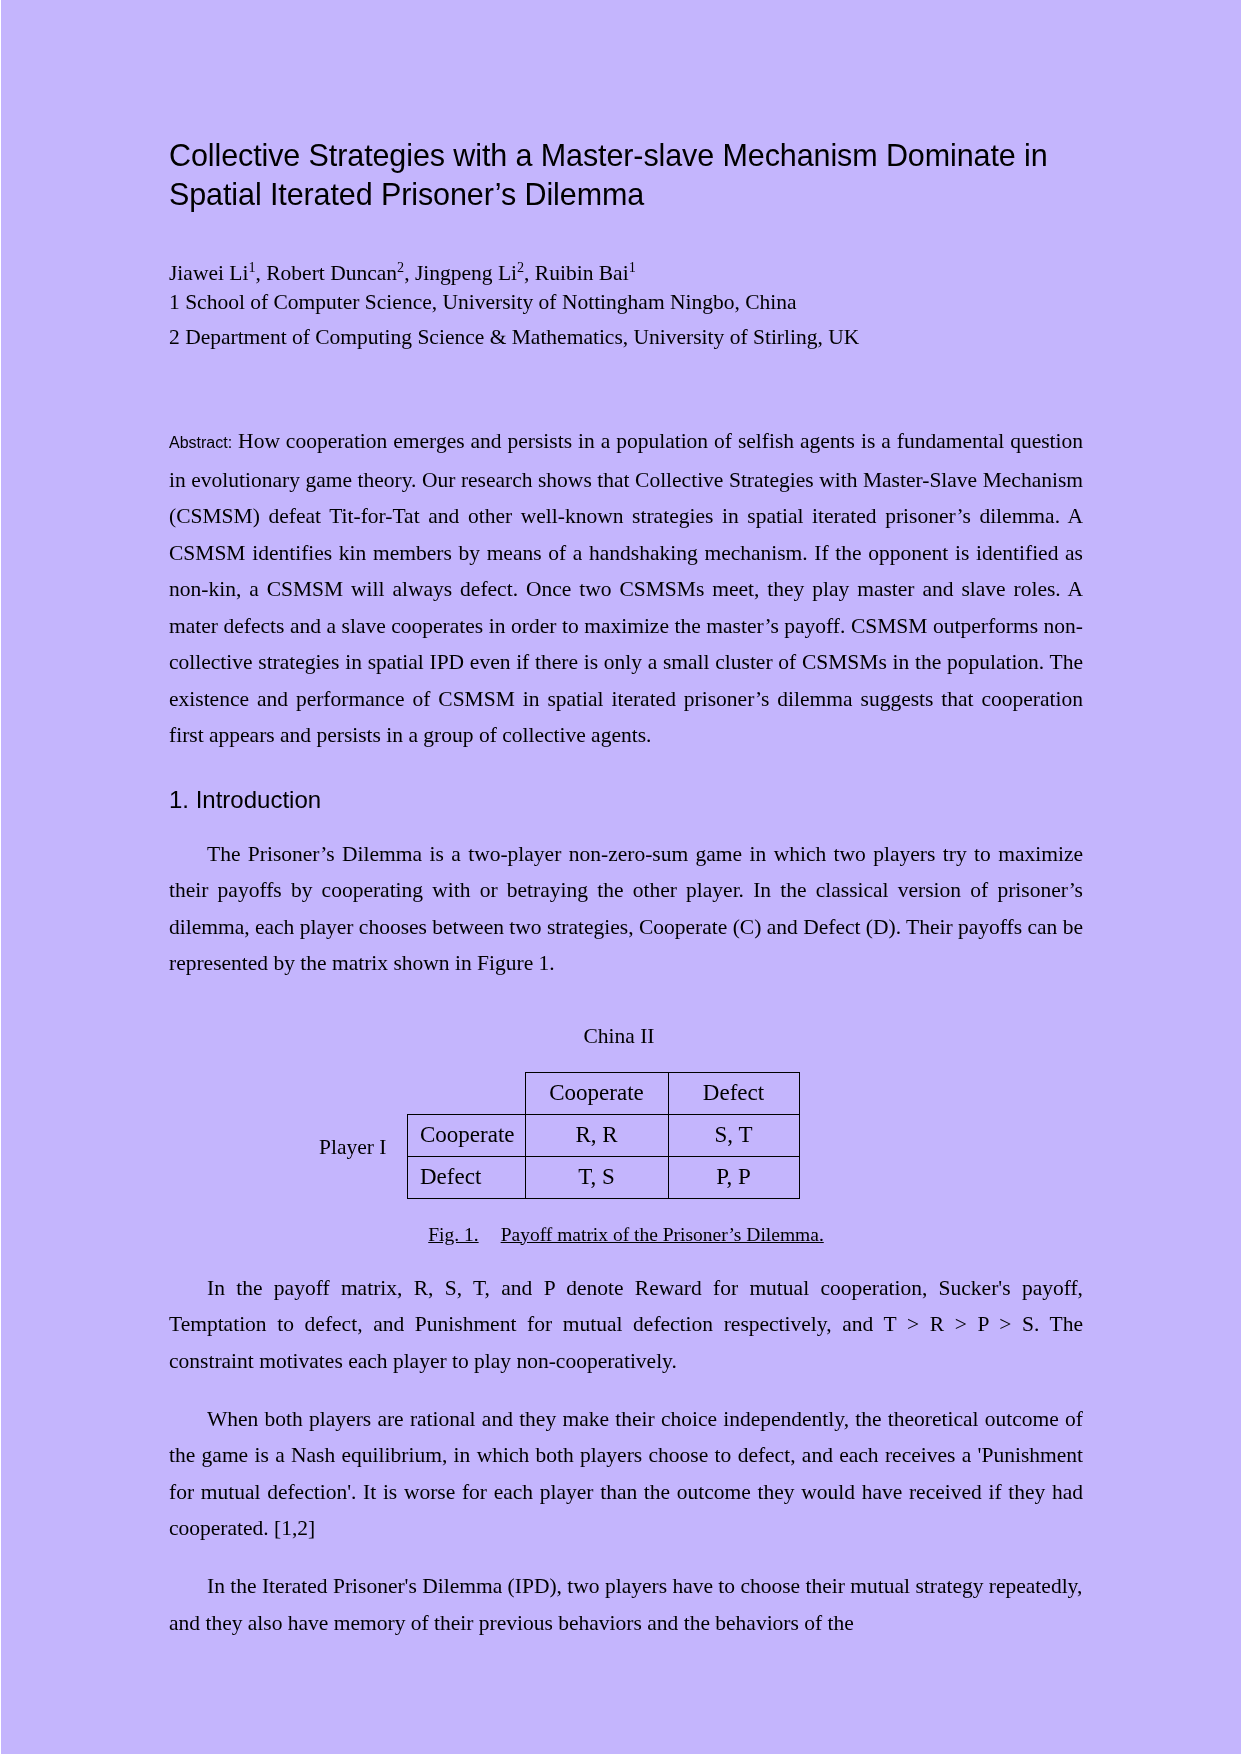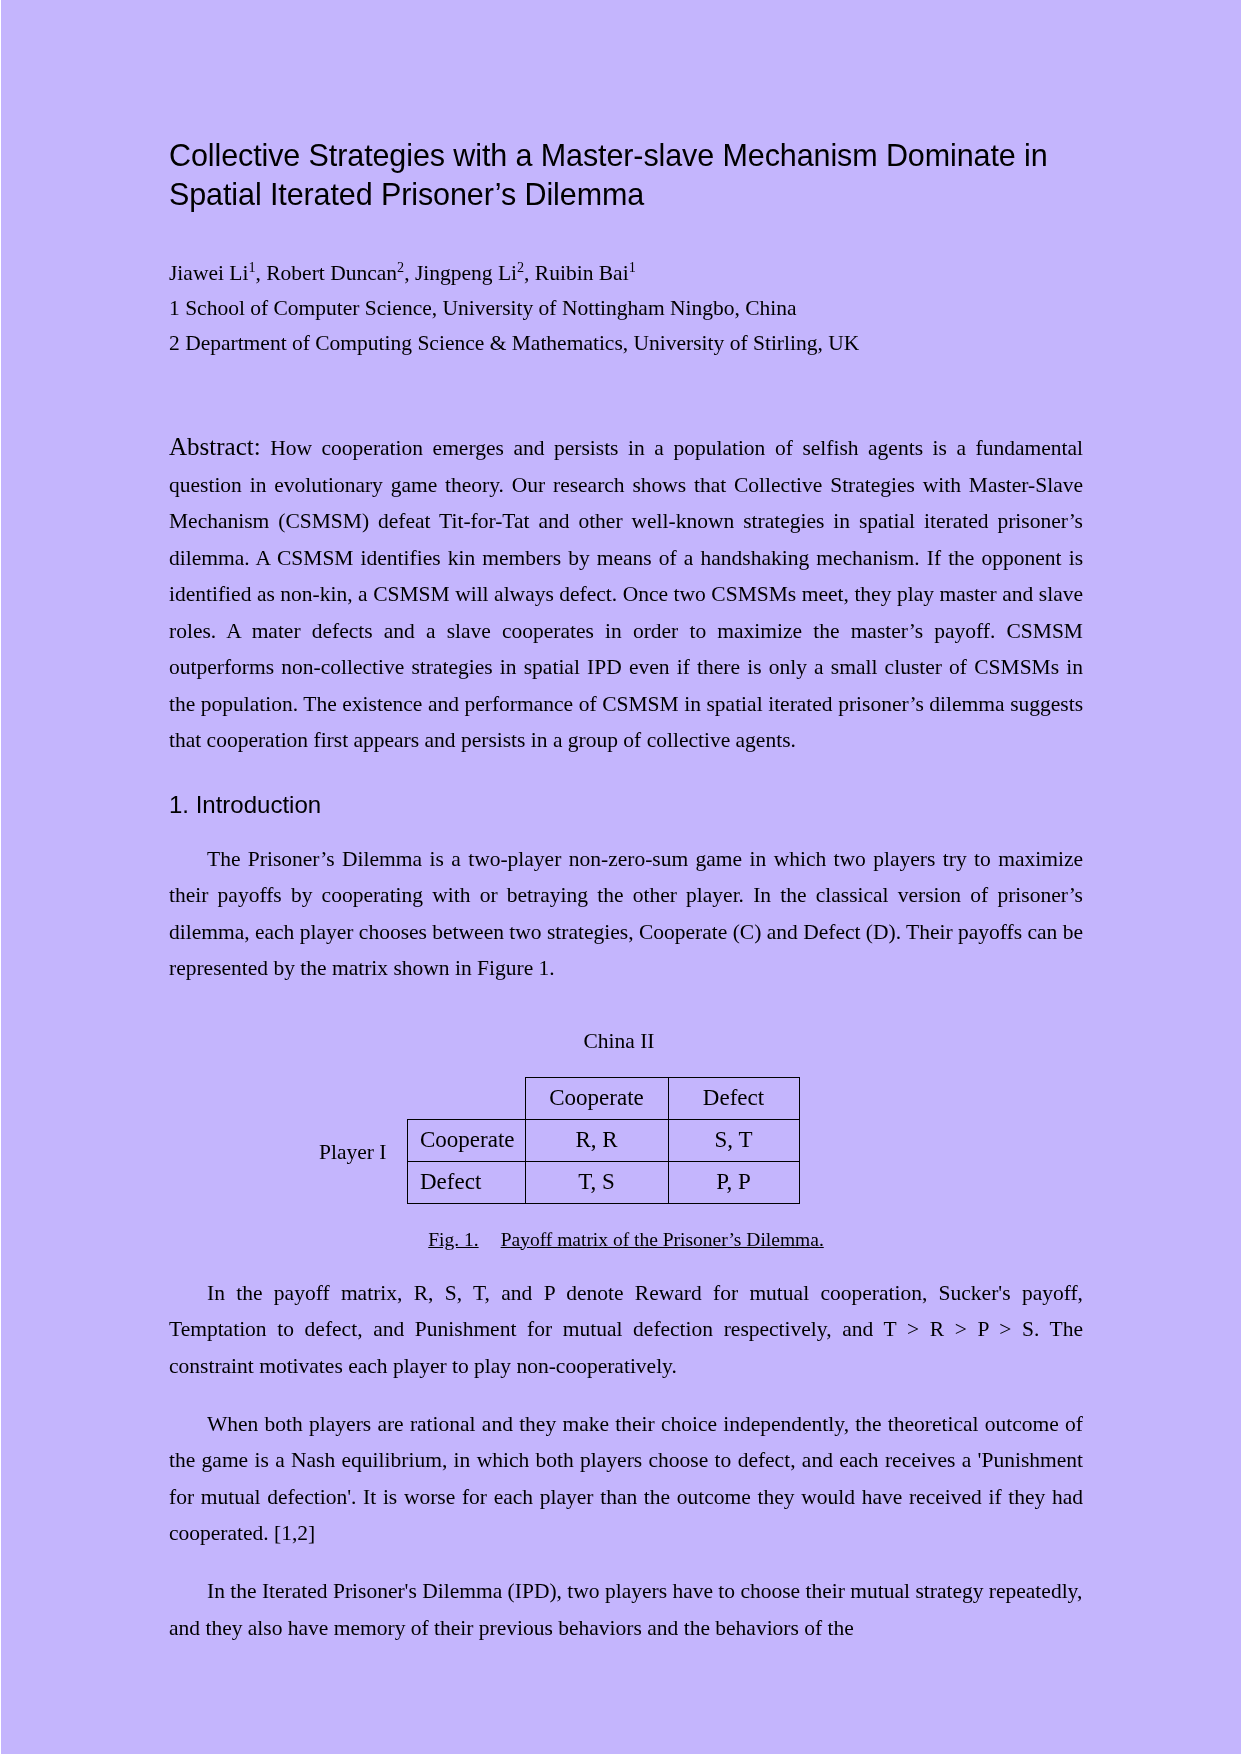--- a/index.html
+++ b/index.html
@@ -49,35 +49,35 @@
     margin-top: 45px;
   }
   .authors sup {
     font-size: 0.66em;
     vertical-align: super;
     line-height: 0;
   }
   .affil {
     font-size: 21.5px;
     line-height: 31px;
-    margin-top: 6px;
+    margin-top: 0;
   }
   .affil.second { margin-top: 4px; }
 
   
   .abstract {
     margin-top: 70px;
     font-size: 21.5px;
     line-height: 36.5px;
     text-align: justify;
     text-justify: inter-word;
   }
   .abstract-label {
-    font-family: Liberation Serif, serif;
-    font-size: 25px;
+    font-family: Liberation Sans, sans-serif;
+    font-size: 16px;
   }
 
   
   .section-heading {
     font-family: "Liberation Sans", "DejaVu Sans", sans-serif;
     font-size: 24px;
     font-weight: 400;
     margin-top: 32px;
   }
 

